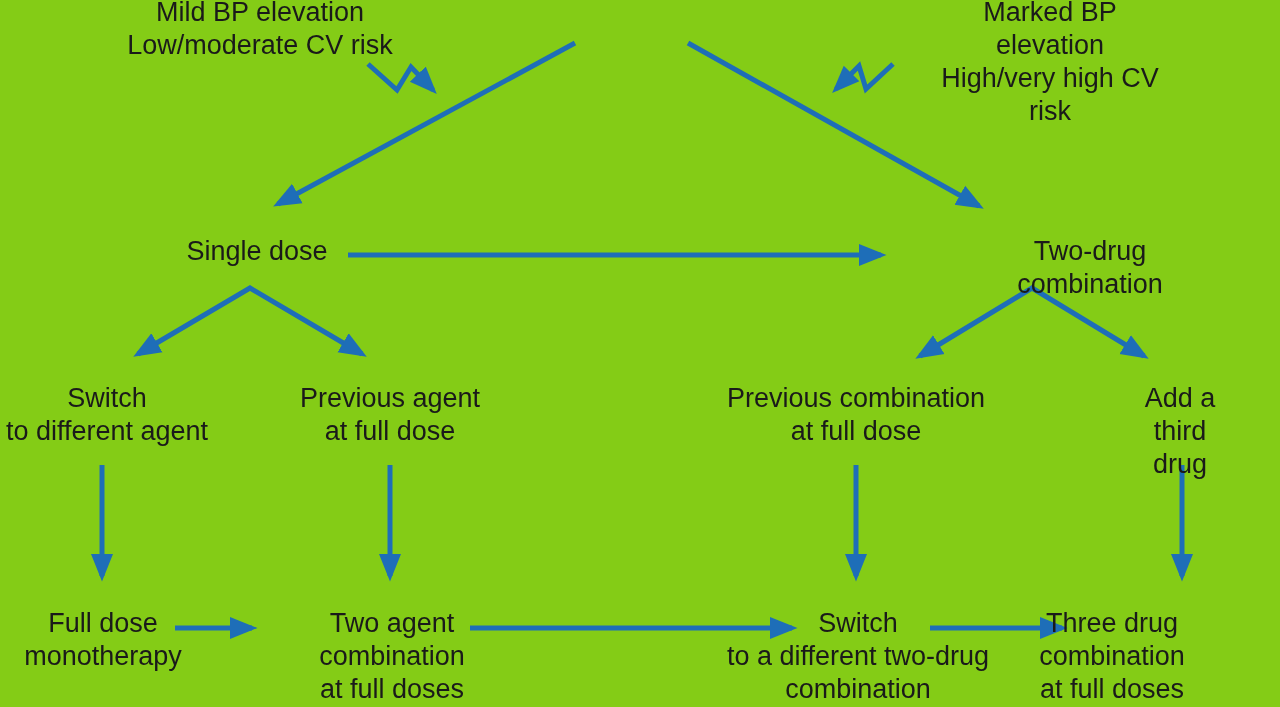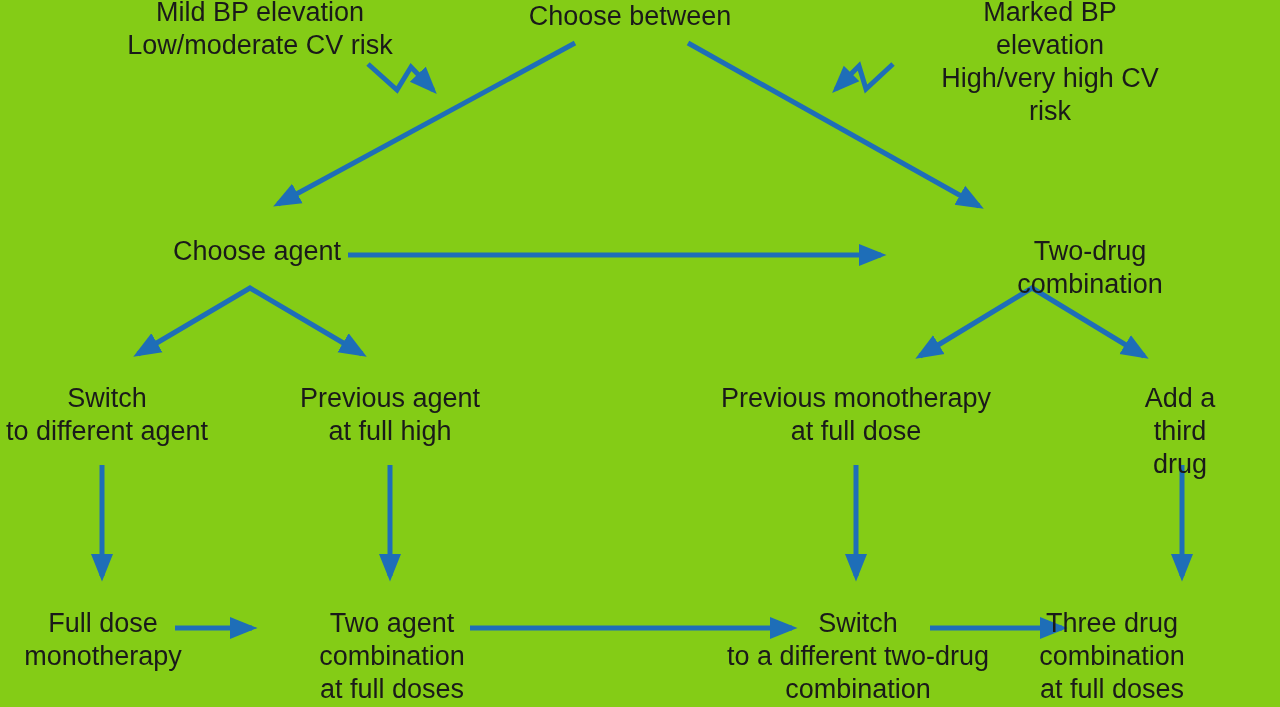--- a/index.html
+++ b/index.html
@@ -67,32 +67,31 @@
     <line class="arrow" x1="856" y1="465" x2="856" y2="576" marker-end="url(#ah)"></line>
     <line class="arrow" x1="1182" y1="465" x2="1182" y2="576" marker-end="url(#ah)"></line>
 
     <line class="arrow" x1="175" y1="628" x2="252" y2="628" marker-end="url(#ah)"></line>
     <line class="arrow" x1="470" y1="628" x2="792" y2="628" marker-end="url(#ah)"></line>
     <line class="arrow" x1="930" y1="628" x2="1062" y2="628" marker-end="url(#ah)"></line>
   </svg>
 
   <div class="node" style="left:260px;  top:-4px">Mild BP elevation
 Low/moderate CV risk</div>
-  <div class="node" style="left:630px;  top:0px">Choose between</div>
   <div class="node" style="left:1050px; top:-4px">Marked BP elevation
 High/very high CV risk</div>
 
-  <div class="node" style="left:257px;  top:235px">Choose agent</div>
+  <div class="node" style="left:257px;  top:235px">Single dose</div>
   <div class="node" style="left:1090px; top:235px">Two-drug combination</div>
 
   <div class="node" style="left:107px;  top:382px">Switch
 to different agent</div>
   <div class="node" style="left:390px;  top:382px">Previous agent
-at full high</div>
-  <div class="node" style="left:856px;  top:382px">Previous monotherapy
+at full dose</div>
+  <div class="node" style="left:856px;  top:382px">Previous combination
 at full dose</div>
   <div class="node" style="left:1180px; top:382px">Add a third drug</div>
 
   <div class="node" style="left:103px;  top:607px">Full dose
 monotherapy</div>
   <div class="node" style="left:392px;  top:607px">Two agent
 combination
 at full doses</div>
   <div class="node" style="left:858px;  top:607px">Switch
 to a different two-drug

